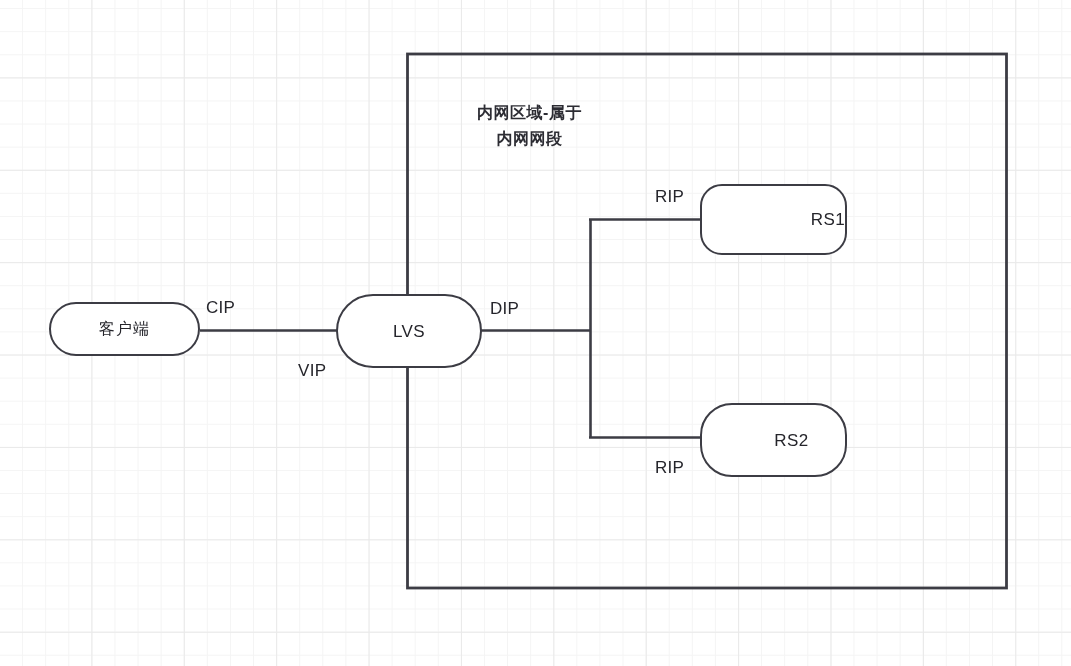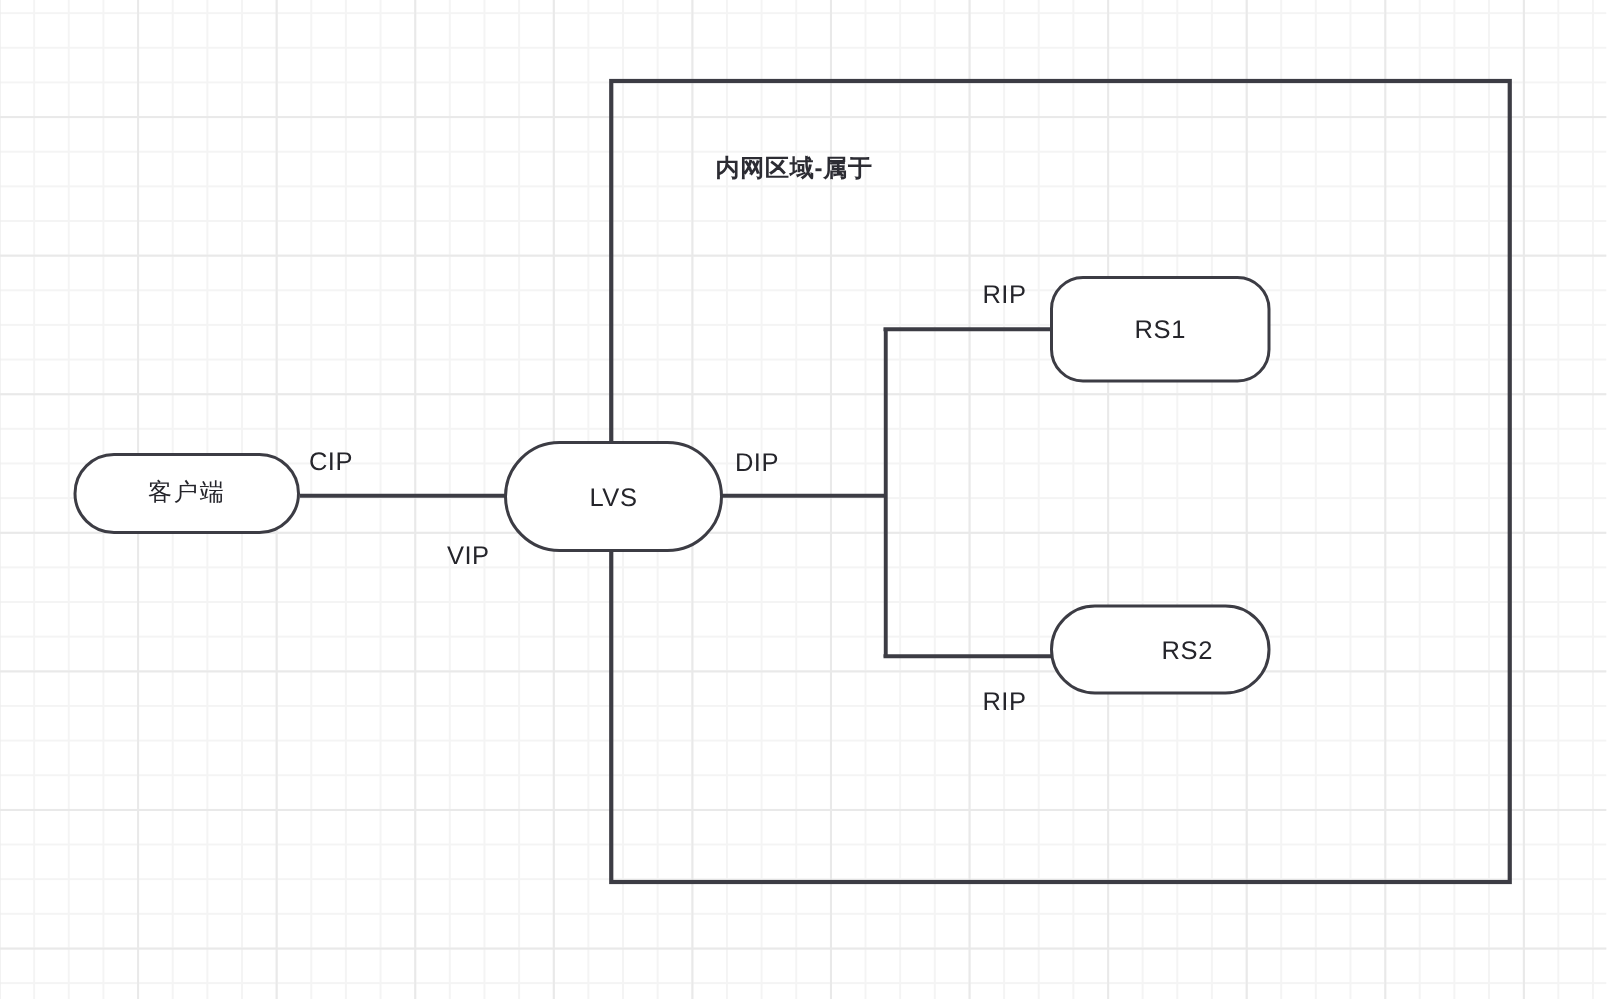--- a/index.html
+++ b/index.html
@@ -87,35 +87,36 @@
 
     <line x1="590.5" y1="219" x2="590.5" y2="438" stroke="#3c3c44" stroke-width="2.6"></line>
 
     <line x1="589" y1="219.5" x2="702" y2="219.5" stroke="#3c3c44" stroke-width="2.6"></line>
 
     <line x1="589" y1="437.5" x2="702" y2="437.5" stroke="#3c3c44" stroke-width="2.6"></line>
   </svg>
 
   <div class="zone-title" style="left:458px; top:100px; width:143px;">
     <div>内网区域-属于</div>
+    <div>内网网段</div>
   </div>
 
   <div class="node" style="left:49px; top:302px; width:151px; height:54px; border-radius:34px;">
     <span class="node-label cjk">客户端</span>
   </div>
 
   <div class="node" style="left:336px; top:294px; width:146px; height:74px; border-radius:37px;">
     <span class="node-label">LVS</span>
   </div>
 
-  <div class="node" style="left:700px; top:184px; width:147px; height:71px; border-radius:22px;">
+  <div class="node" style="left:700px; top:184px; width:147px; height:71px; border-radius:22px;justify-content:flex-end;">
     <span class="node-label">RS1</span>
   </div>
 
-  <div class="node" style="left:700px; top:403px; width:147px; height:60px; border-radius:32px;padding-left:36px;">
+  <div class="node" style="left:700px; top:403px; width:147px; height:74px; border-radius:32px;padding-left:36px;">
     <span class="node-label">RS2</span>
   </div>
 
   <div class="edge-label" style="left:206px; top:299px;">CIP</div>
   <div class="edge-label" style="left:298px; top:362px;">VIP</div>
   <div class="edge-label" style="left:490px; top:300px;">DIP</div>
   <div class="edge-label" style="left:655px; top:188px;">RIP</div>
   <div class="edge-label" style="left:655px; top:459px;">RIP</div>
 
 </div>

